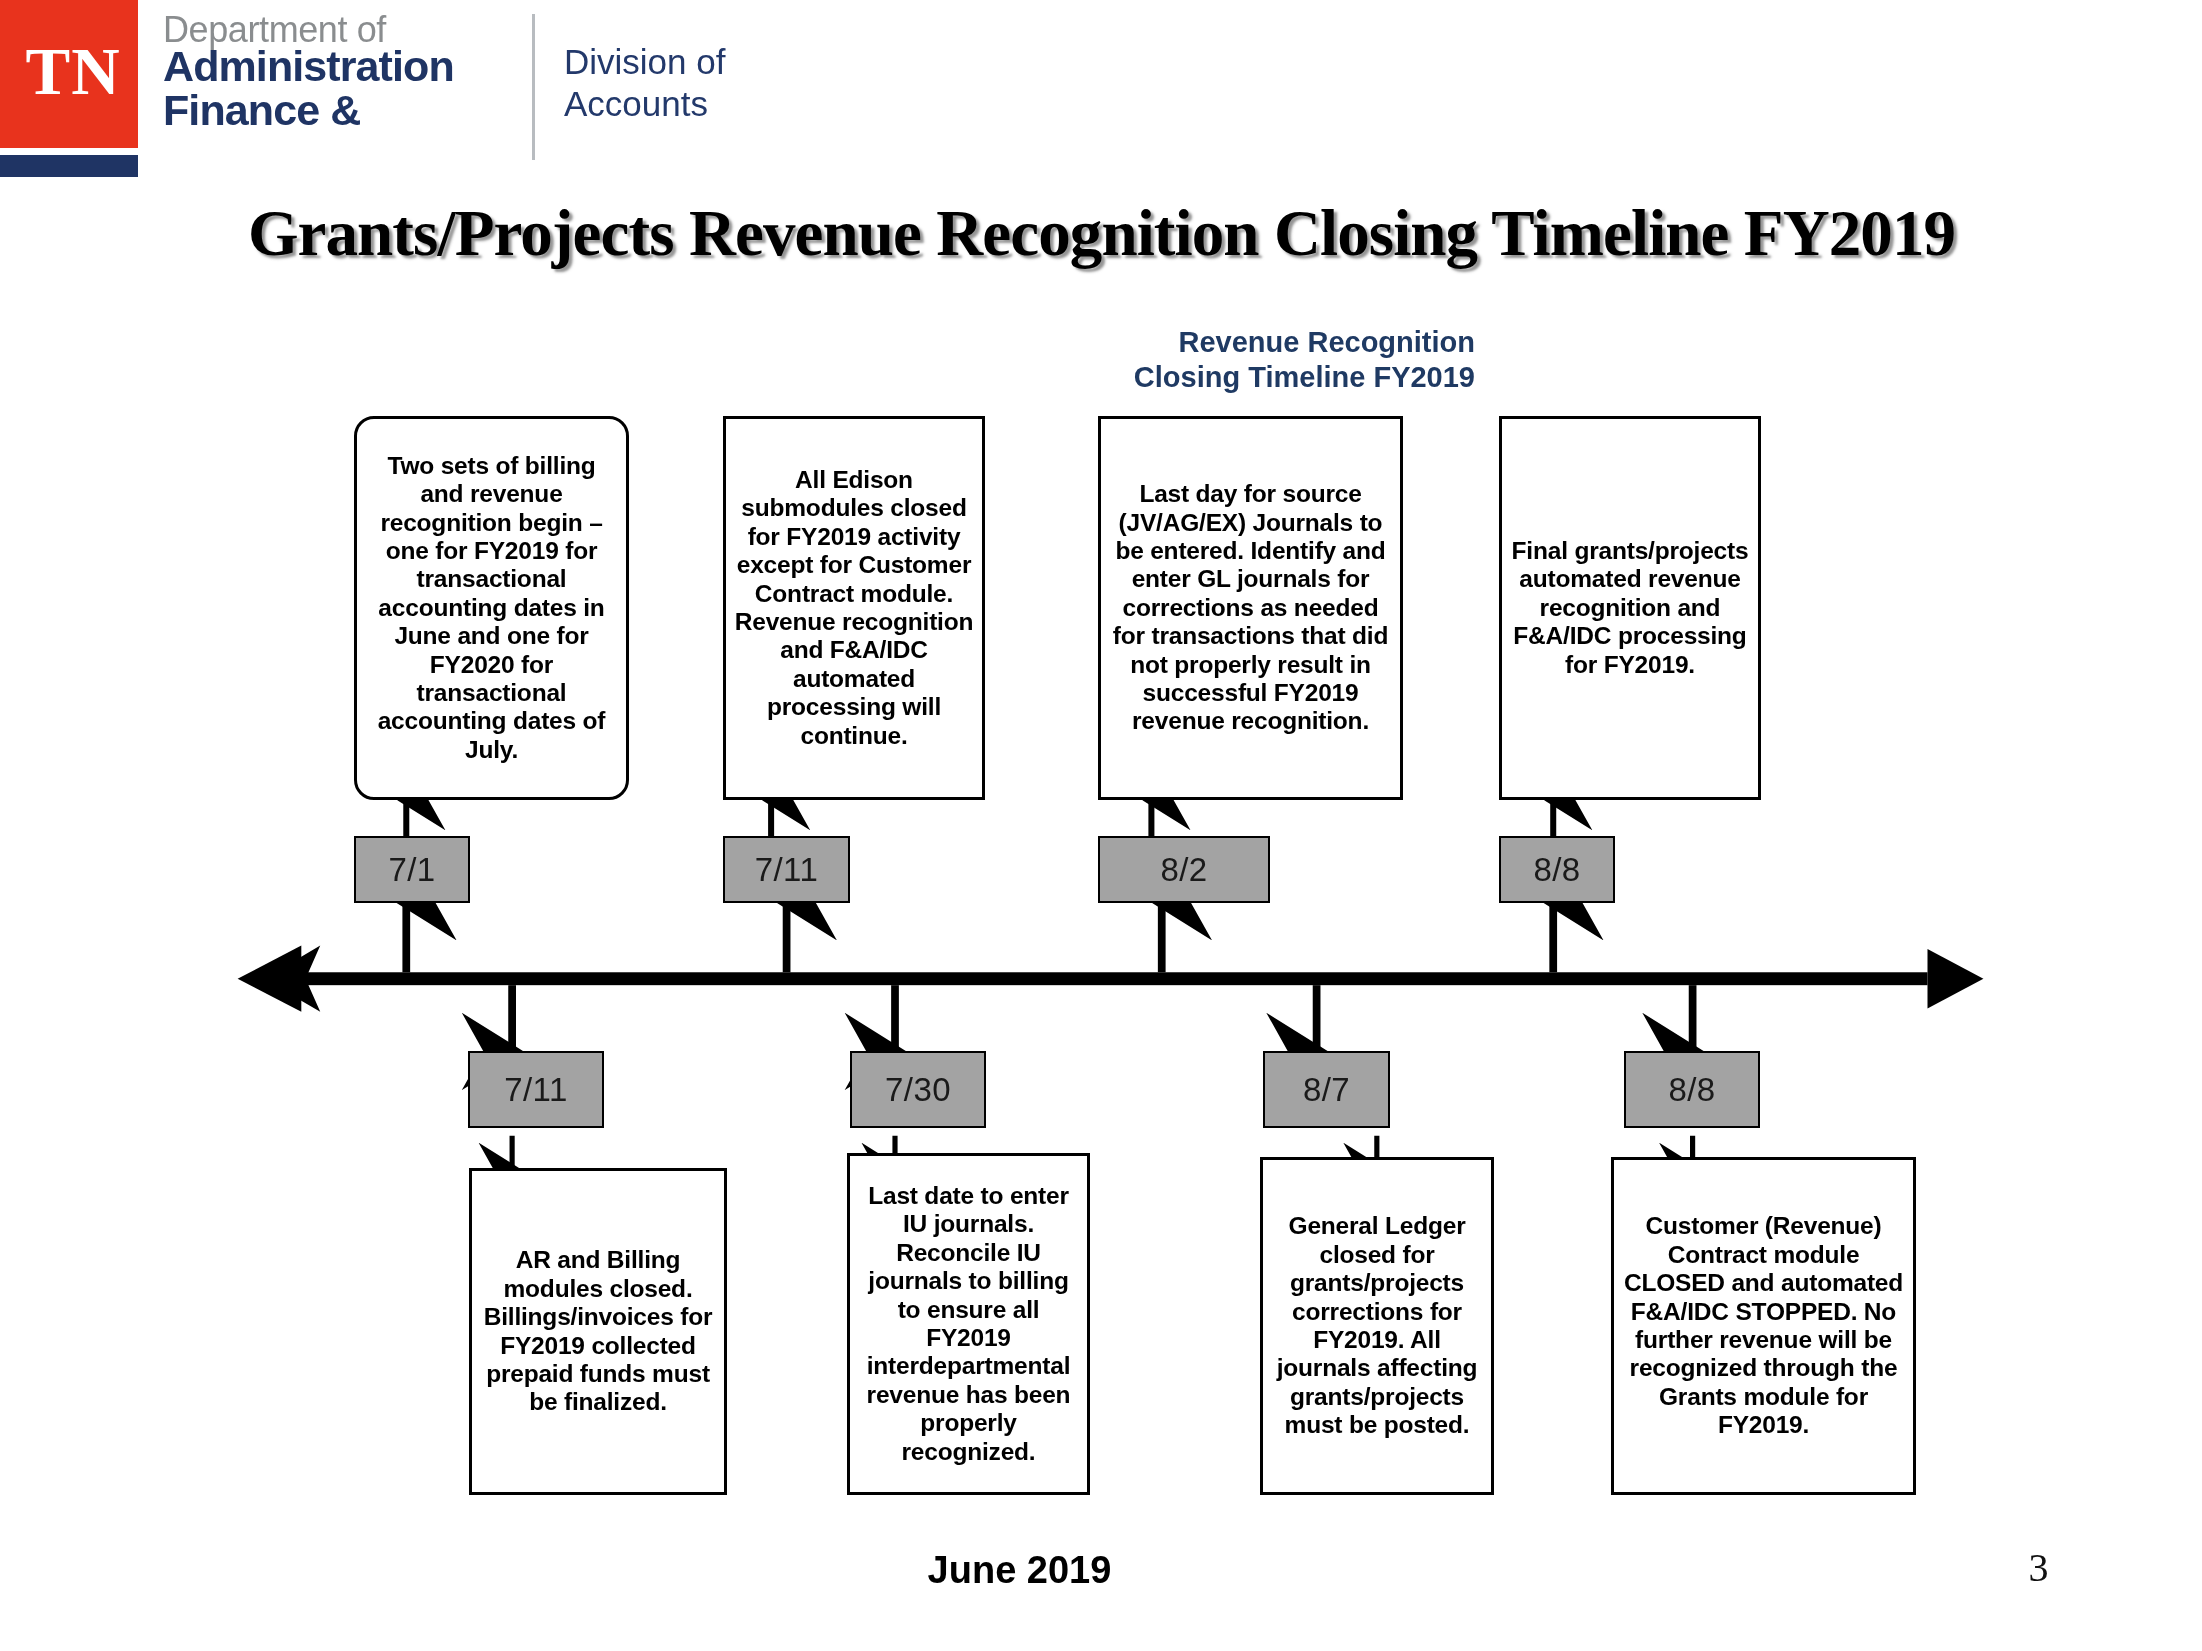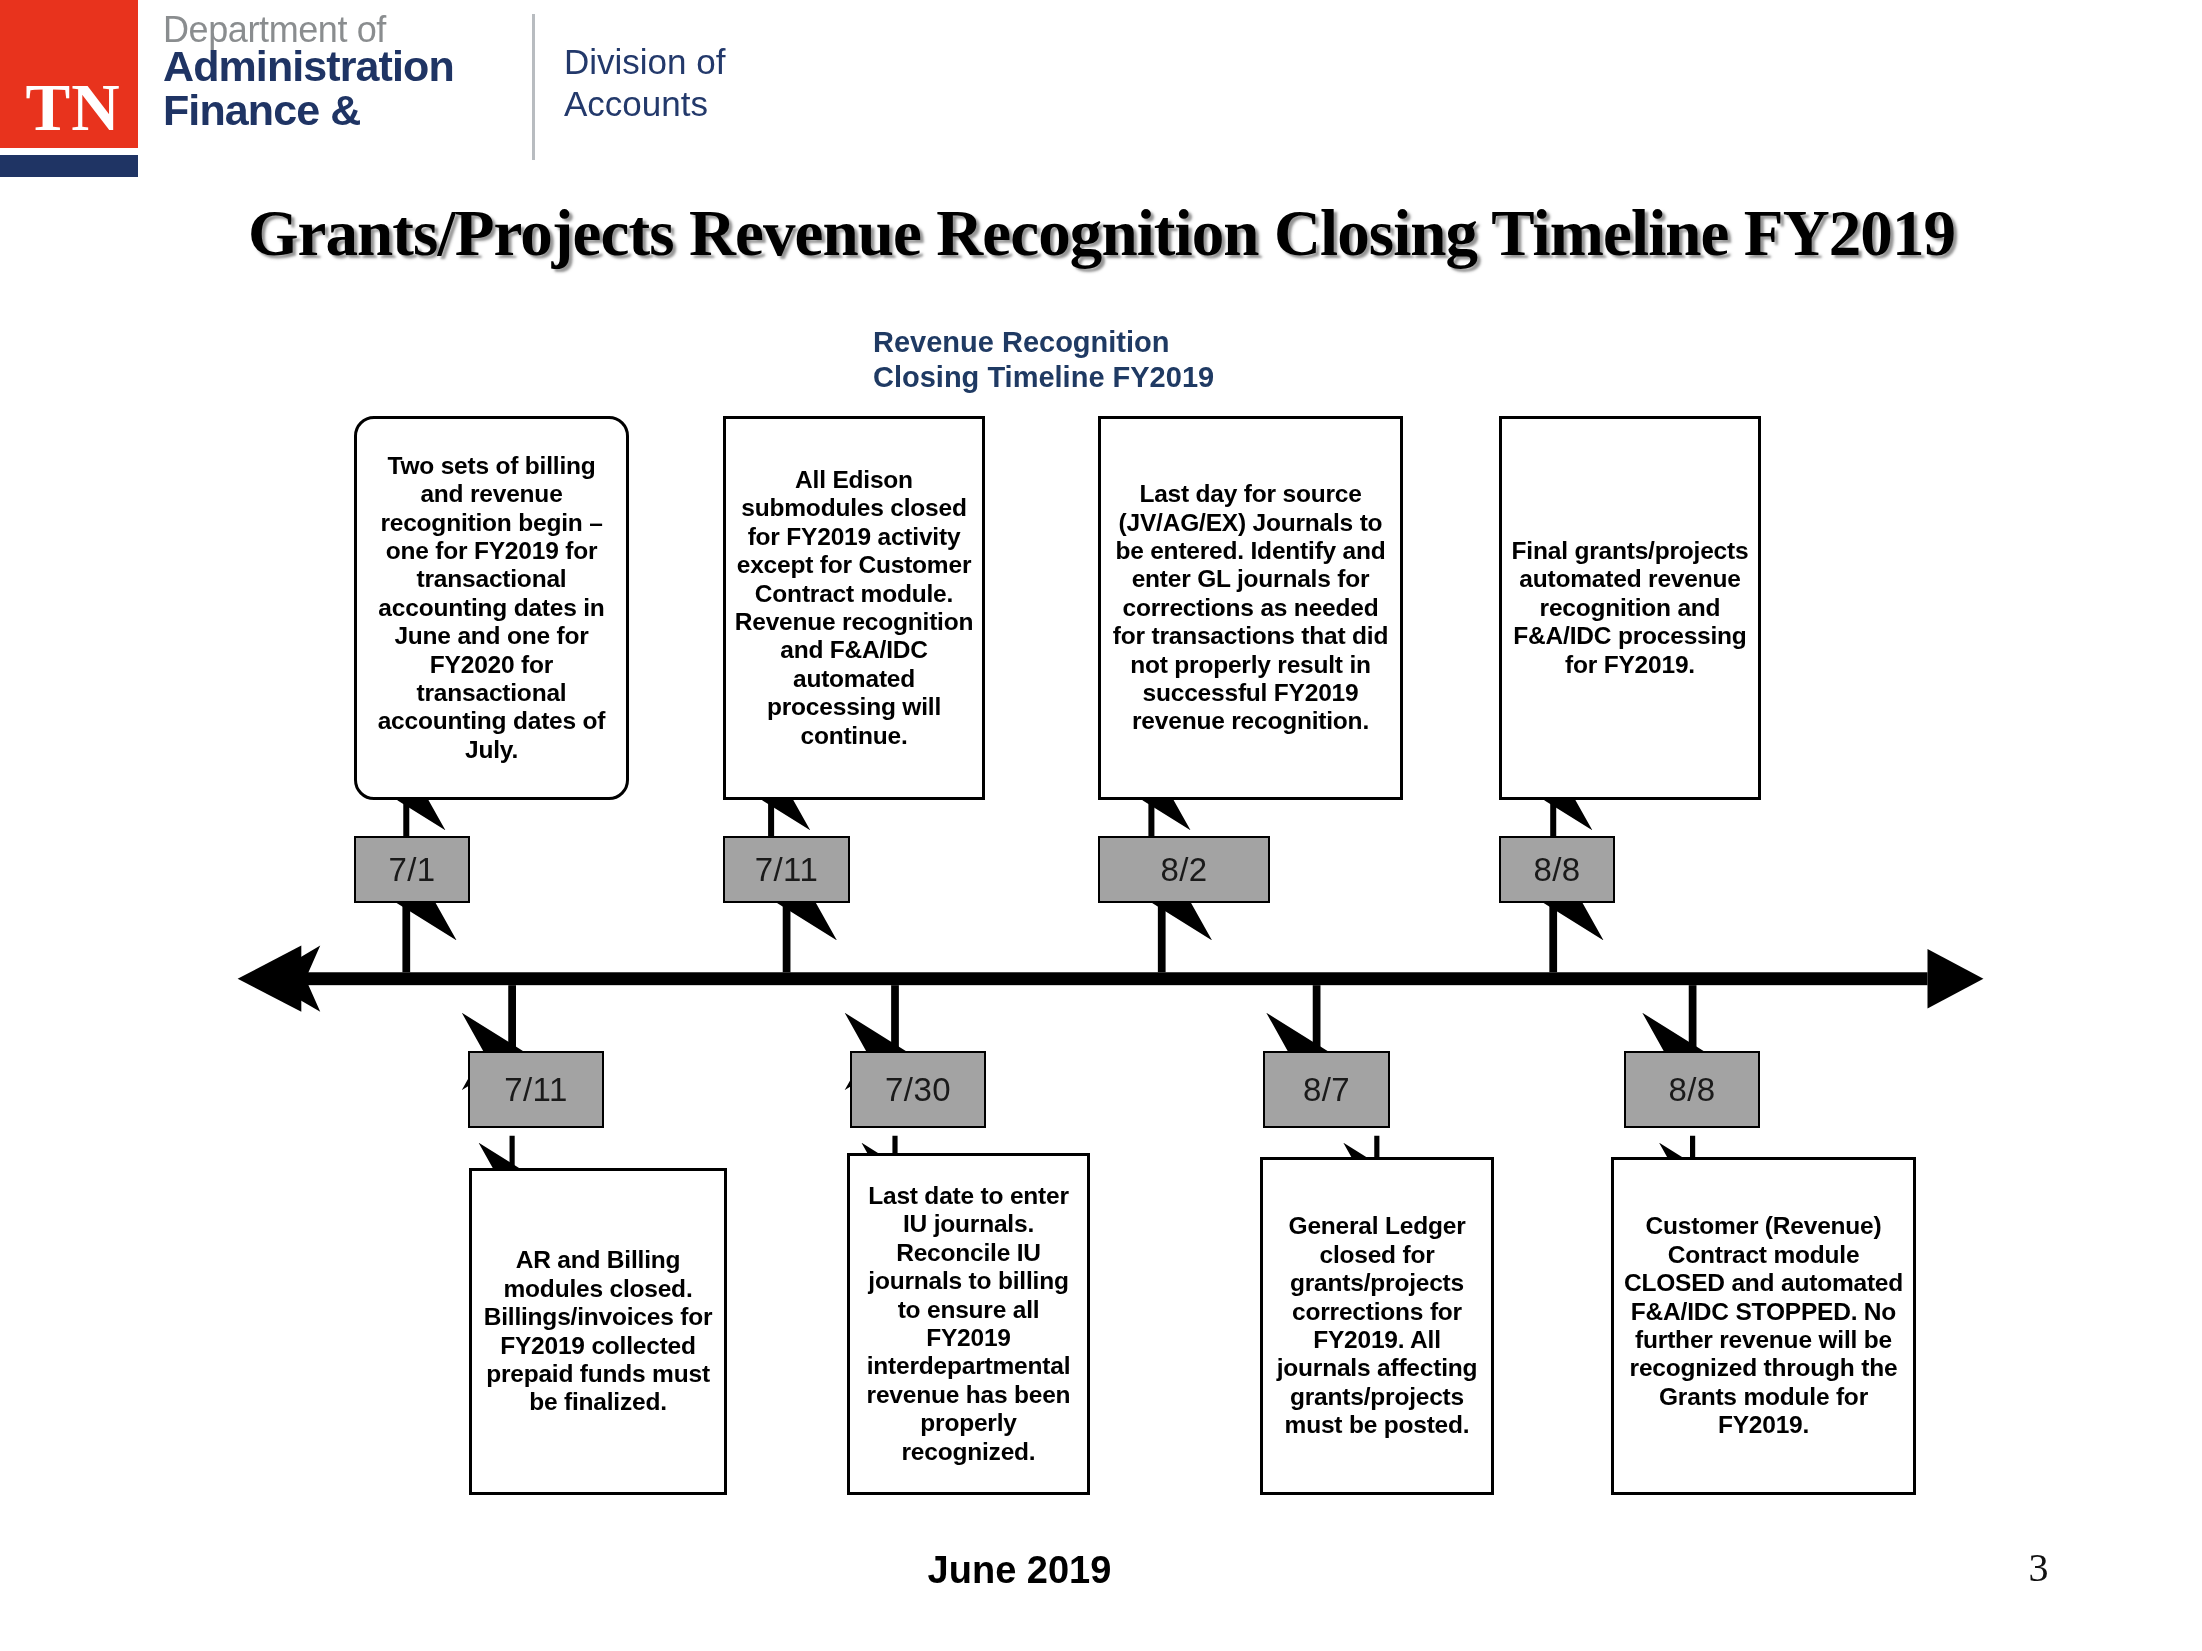--- a/index.html
+++ b/index.html
@@ -39,21 +39,20 @@
     align-items: center;
     justify-content: center;
     color: #ffffff;
     font-family: "Liberation Serif", serif;
     font-weight: bold;
     font-size: 67px;
     letter-spacing: 0.9px;
     line-height: 1;
     padding-bottom: 5.2px;
     box-sizing: border-box;
-    margin-top: 36px;
   }
   #logo-white-stripe {
     position: absolute;
     left: 0; top: 148px;
     width: 138px;
     height: 6.9px;
     background: #ffffff;
   }
   #logo-navy-bar {
     position: absolute;
@@ -120,21 +119,21 @@
     text-shadow: 3.4px 3.4px 2.6px rgba(90,90,90,0.65);
     white-space: nowrap;
   }
 
   
   #diagram-subtitle {
     position: absolute;
     left: 873px;
     top: 325px;
     width: 602px;
-    text-align: left;
+    text-align: right;
     font-size: 29px;
     font-weight: bold;
     color: #1F3A63;
     line-height: 1.22;
   }
   #diagram-subtitle span { display: block; }
 
   
   .note-box {
     position: absolute;

